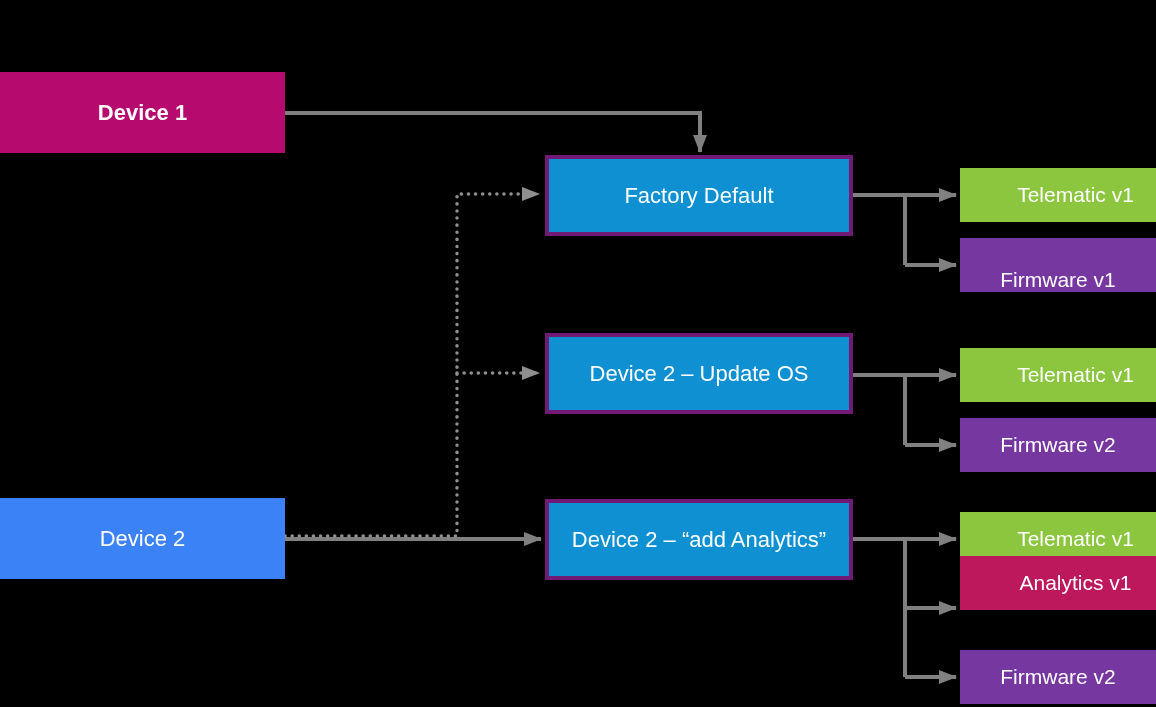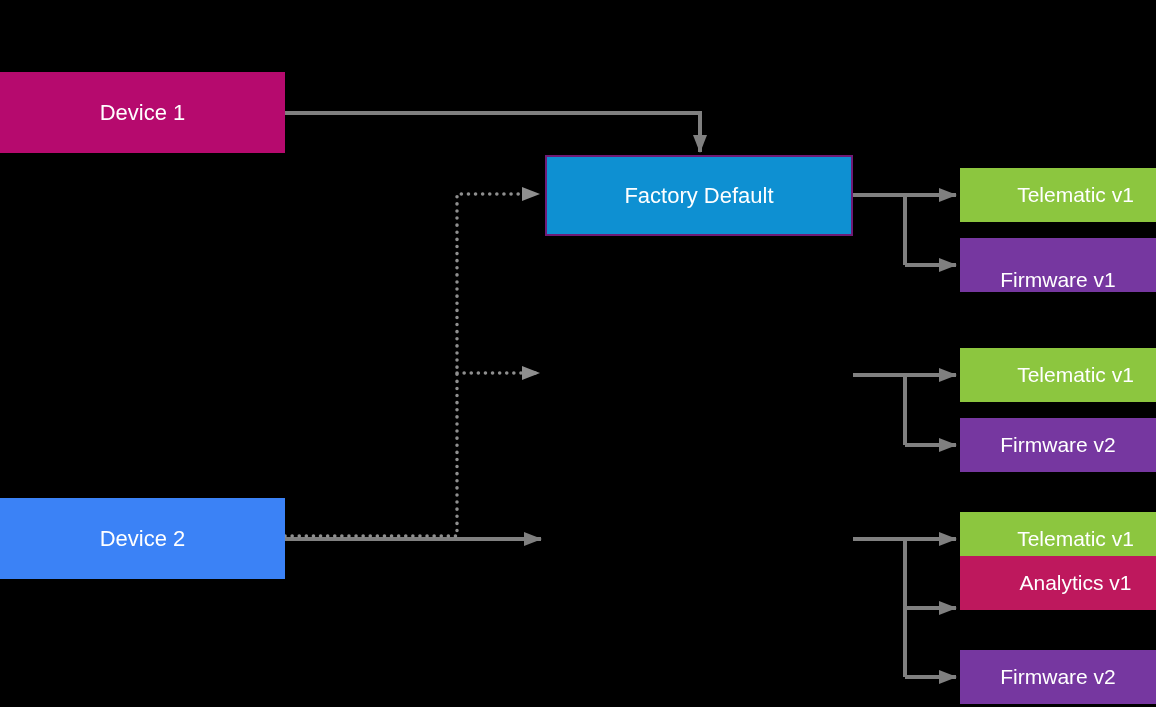--- a/index.html
+++ b/index.html
@@ -23,21 +23,21 @@
     box-sizing: border-box;
     text-align: center;
     white-space: nowrap;
   }
   .device-box {
     left: 0; width: 285px; height: 81px;
     font-size: 22px;
   }
   .config-box {
     left: 545px; width: 308px; height: 81px;
-    border: 2px solid #701a75;
+    border: 4px solid #701a75;
     font-size: 22px;
   }
   .module-box {
     left: 960px; height: 54px;
     font-size: 21px;
   }
   .module-box.green { width: 231px; }
   .module-box.purple { width: 196px; }
   svg.connectors {
     position: absolute; left: 0; top: 0;
@@ -77,29 +77,35 @@
       <path d="M905 608 H956" marker-end="url(#arrow)"></path>
       <path d="M905 677 H956" marker-end="url(#arrow)"></path>
     </g>
 
     <g fill="none" stroke-width="3.5" stroke-linecap="round" stroke-dasharray="0.1 7" stroke="#8f8f8f">
       <path d="M285 536 H457 V194 H539" marker-end="url(#arrow-dot)"></path>
       <path d="M457 373 H539" marker-end="url(#arrow-dot)"></path>
     </g>
   </svg>
 
-  <div class="box device-box" style="top: 72px; background: rgb(182, 10, 110);">
+  <div class="box device-box" style="top: 72px; background: rgb(182, 10, 110); font-weight: bold;">
     <span>Device 1</span>
   </div>
   <div class="box device-box" style="top: 498px; background: #3b82f6;">
     <span>Device 2</span>
   </div>
 
   <div class="box config-box" style="top: 155px; background: rgb(14, 144, 210);">
     <span>Factory Default</span>
+  </div>
+  <div class="box config-box" style="top: 333px; background: rgb(14, 144, 210);">
+    <span>Device 2 – Update OS</span>
+  </div>
+  <div class="box config-box" style="top: 499px; background: rgb(14, 144, 210);">
+    <span>Device 2 – “add Analytics”</span>
   </div>
 
   <div class="box module-box green" style="top: 168px; background: rgb(140, 198, 63);">
     <span>Telematic v1</span>
   </div>
   <div class="box module-box purple" style="top: 238px; background: rgb(118, 55, 160); align-items: flex-end;">
     <span>Firmware v1</span>
   </div>
 
   <div class="box module-box green" style="top: 348px; background: rgb(140, 198, 63);">

